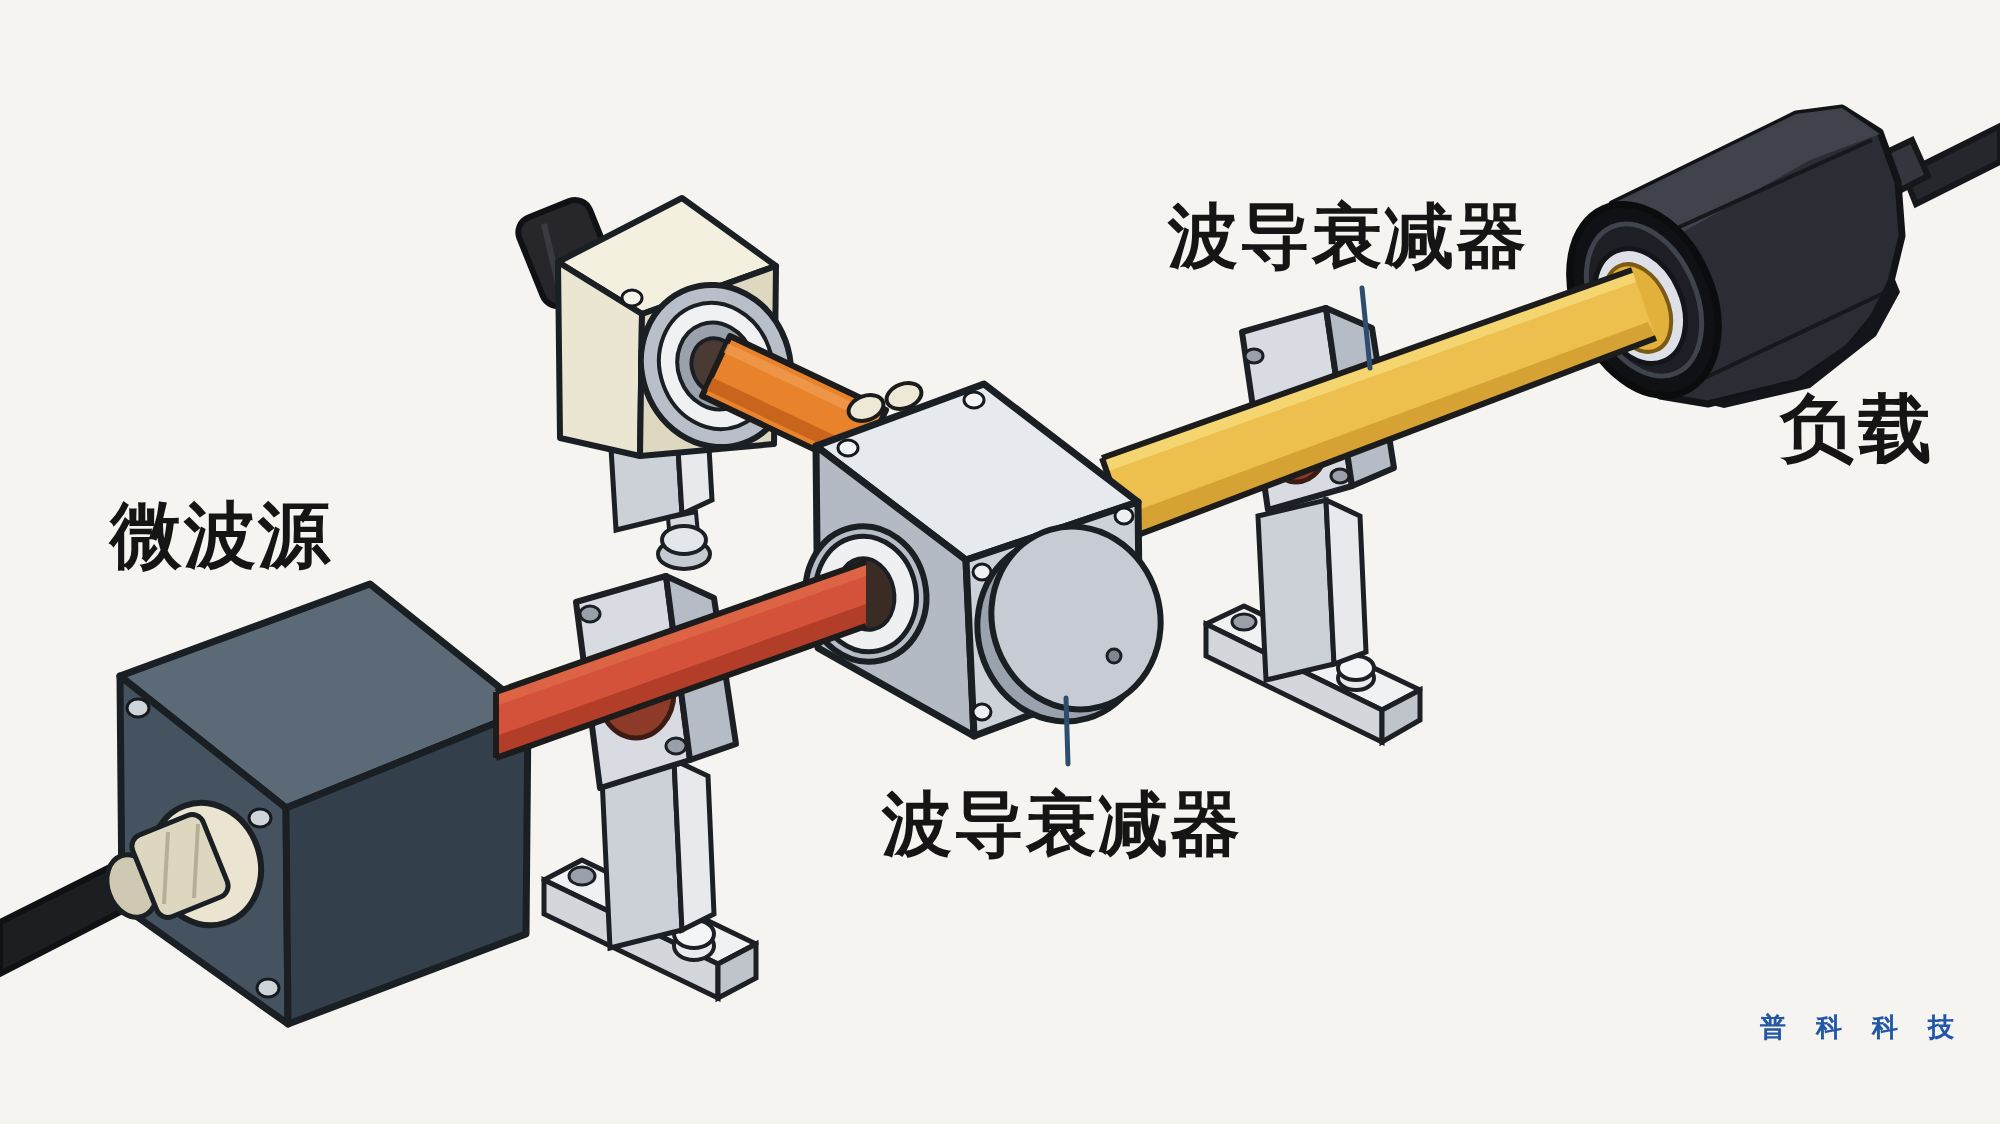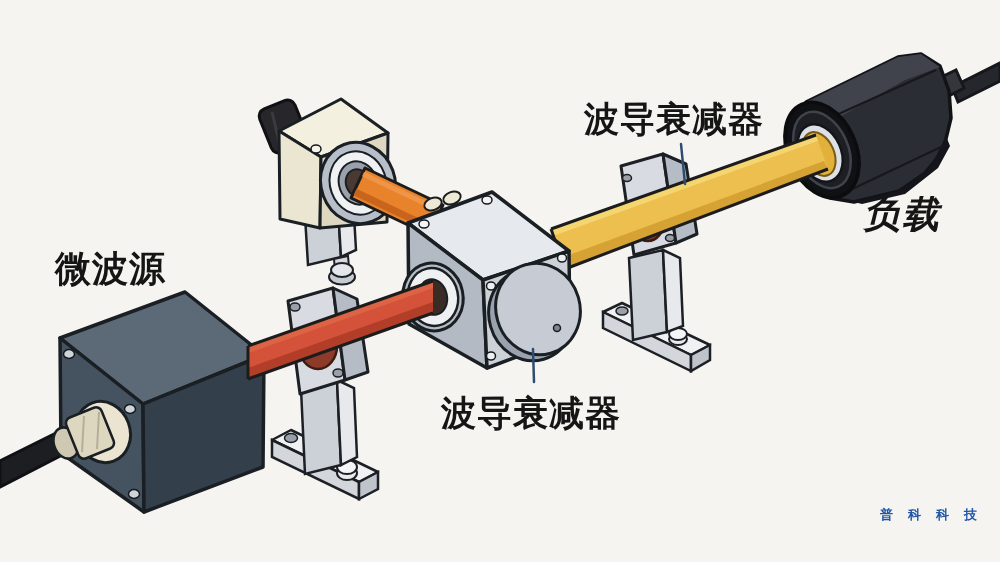--- a/index.html
+++ b/index.html
@@ -9,21 +9,21 @@
     font-family:"DejaVu Sans","Liberation Sans",sans-serif;
   }
   #art{position:absolute;left:0;top:0;width:1000px;height:562px;}
   .diagram-label{
     position:absolute;color:#151515;font-weight:700;white-space:nowrap;
     line-height:1.05;
   }
   #label-source{left:55px;top:250px;font-size:36px;letter-spacing:1px;}
   #label-line{left:584px;top:101px;font-size:35px;letter-spacing:1px;}
   #label-atten{left:441px;top:395px;font-size:35px;letter-spacing:1px;}
-  #label-load{left:863px;top:196px;font-size:37px;letter-spacing:2px;font-style:italic;}
+  #label-load{left:890px;top:196px;font-size:37px;letter-spacing:2px;}
   #logo{position:absolute;left:880px;top:505px;width:112px;}
   .brand{font-size:26px;font-weight:800;color:#1e4f9c;line-height:1;letter-spacing:.5px;}
   .k-outer{position:relative;display:inline-block;}
   .k-top{position:absolute;left:0;top:0;color:#7dc242;
          clip-path:polygon(28% -10%,125% -10%,125% 52%,28% 52%);}
   .logo-sub{margin-top:3px;font-size:13px;font-weight:700;color:#2157a6;
             letter-spacing:15px;white-space:nowrap;line-height:1;}
 </style>
 </head>
 <body>

